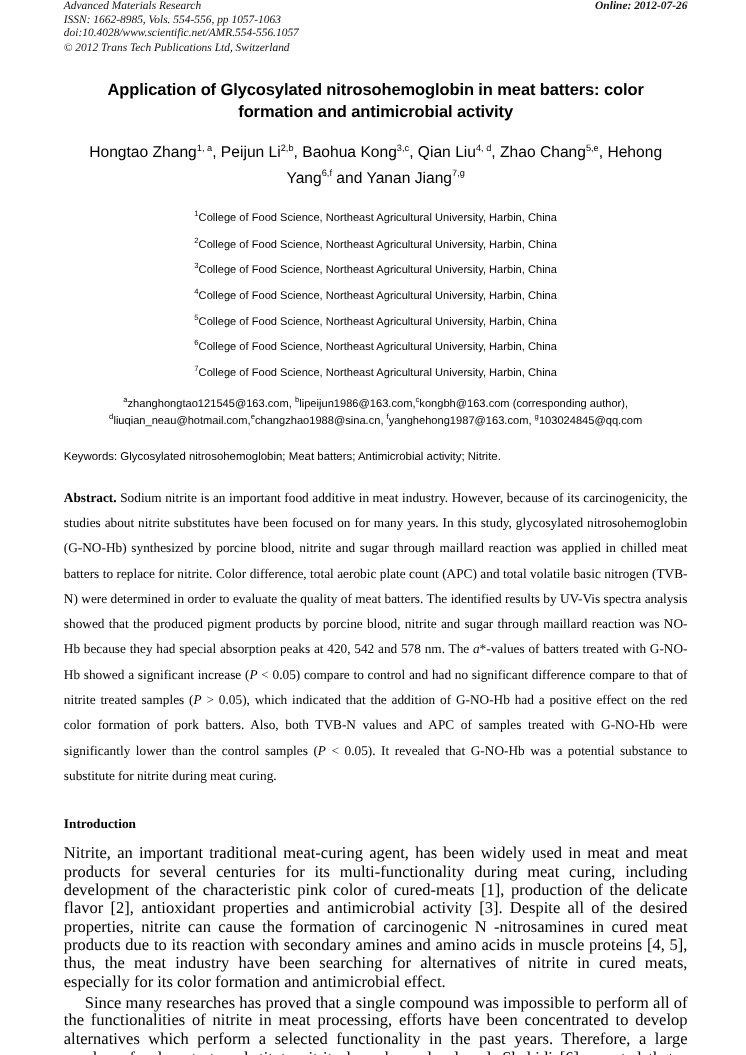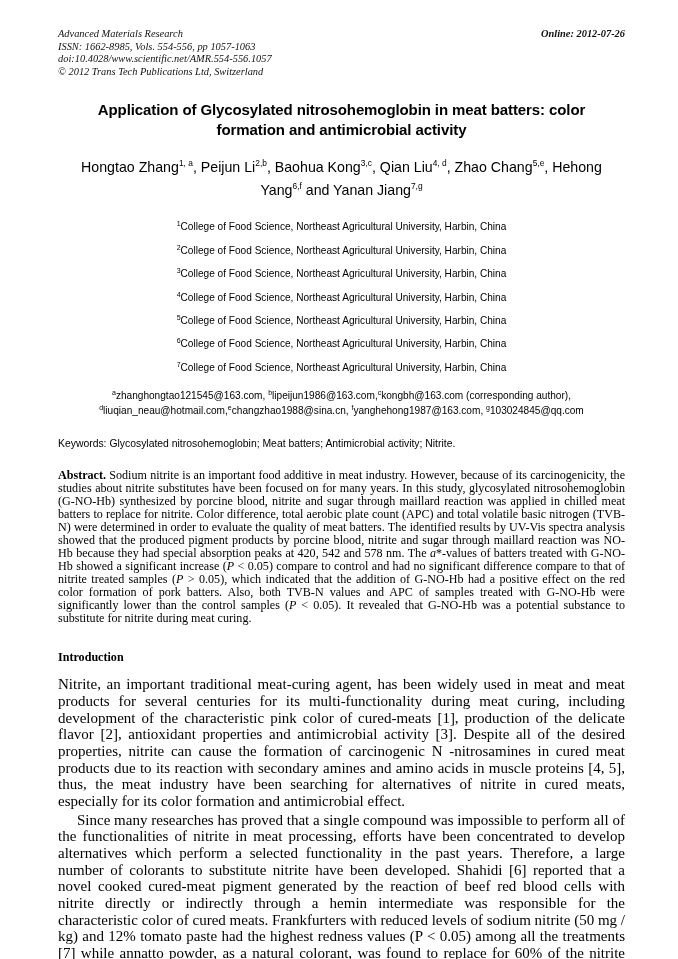--- a/index.html
+++ b/index.html
@@ -13,21 +13,21 @@
     overflow: hidden;
     font-family: "Liberation Serif", serif;
     color: #000000;
   }
   .page {
     position: relative;
     width: 678px;
     height: 959px;
     background: #ffffff;
     box-sizing: border-box;
-    padding: 28px 53px 0 58px;
+    padding: 0 53px 0 58px;
   }
 
   
   .journal-header {
     position: relative;
     font-family: "Liberation Serif", serif;
     font-style: italic;
     font-size: 10.4px;
     line-height: 12.6px;
     color: #111;
@@ -109,21 +109,21 @@
     font-size: 10.4px;
     line-height: 14px;
   }
   .keywords .kw-label { font-weight: normal; }
 
   
   .abstract {
     margin: 18px 0 0 0;
     font-family: "Liberation Serif", serif;
     font-size: 12.1px;
-    line-height: 13px;
+    line-height: 23px;
     text-align: justify;
     text-justify: inter-word;
   }
   .abstract .ab-label { font-weight: bold; }
   .abstract i, .body-par i { font-style: italic; }
 
   
   .section-heading {
     margin: 24px 0 0 0;
     font-family: "Liberation Serif", serif;

